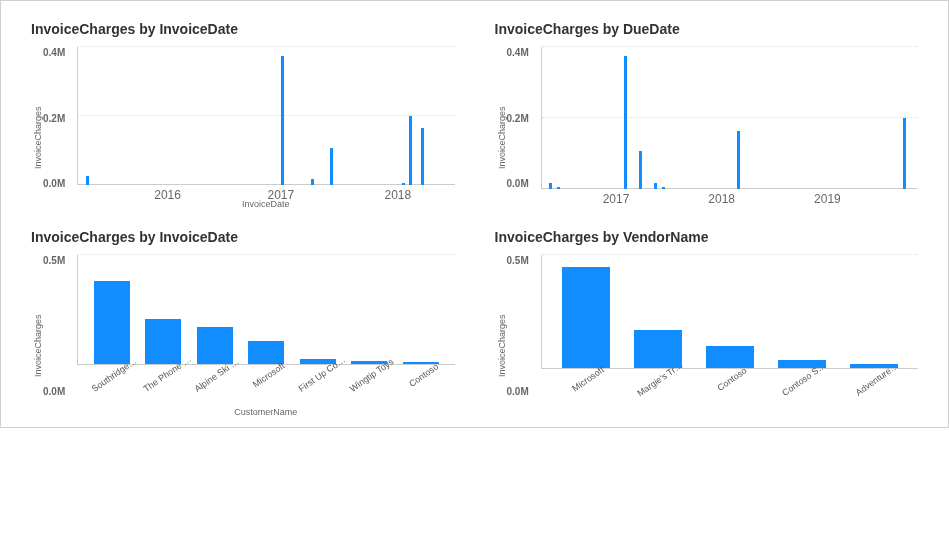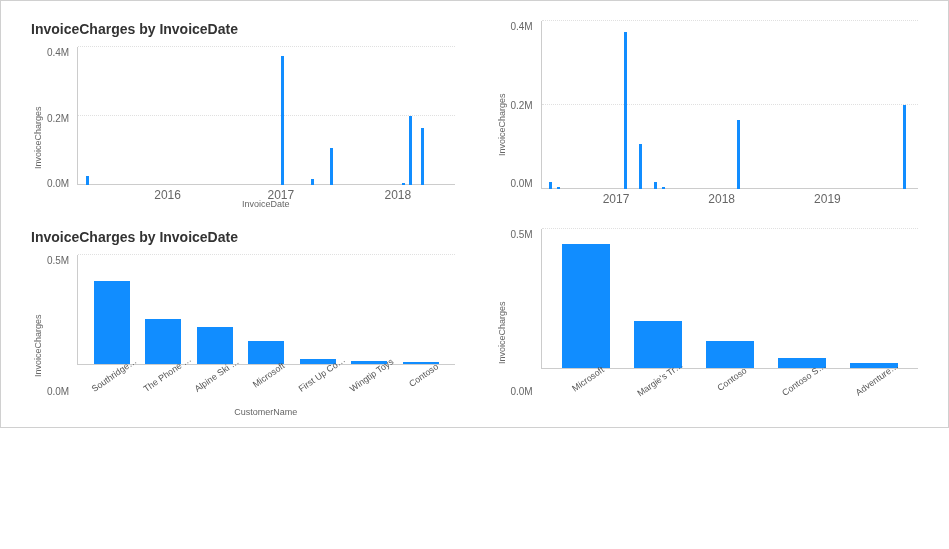--- a/index.html
+++ b/index.html
@@ -46,22 +46,23 @@
     padding: 0 2px 20px 0; 
   }
   .y-ticks {
     display: flex;
     flex-direction: column;
     justify-content: space-between;
     font-size: 10px;
     color: #666;
     padding-bottom: 20px; 
     padding-right: 4px;
-    text-align: center;
+    text-align: left;
     min-width: 30px;
+    font-weight: bold;
   }
   .plot-col {
     flex: 1;
     display: flex;
     flex-direction: column;
     min-width: 0;
   }
   .plot-area {
     position: relative;
     flex: 1;
@@ -172,20 +173,21 @@
             <div class="x-tick" style="left: 24%;">2016</div>
             <div class="x-tick" style="left: 54%;">2017</div>
             <div class="x-tick" style="left: 85%;">2018</div>
           </div>
         <div class="x-axis-title">InvoiceDate</div>
       </div>
     </div>
   </div>
 
   <div class="chart-tile">
+    <div class="chart-title">InvoiceCharges by DueDate</div>
     <div class="chart-body">
       <div class="y-axis-label">InvoiceCharges</div>
       <div class="y-ticks">
         <span>0.4M</span>
         <span>0.2M</span>
         <span>0.0M</span>
       </div>
       <div class="plot-col">
         <div class="plot-area" id="plot-1">
           <div class="gridline" style="bottom:50%"></div>
@@ -253,20 +255,21 @@
             <div class="cat-x-label">First Up Co…</div>
             <div class="cat-x-label">Wingtip Toys</div>
             <div class="cat-x-label">Contoso</div>
           </div>
         <div class="x-axis-title">CustomerName</div>
       </div>
     </div>
   </div>
 
   <div class="chart-tile">
+    <div class="chart-title">InvoiceCharges by VendorName</div>
     <div class="chart-body">
       <div class="y-axis-label">InvoiceCharges</div>
       <div class="y-ticks">
         <span>0.5M</span>
         <span>0.0M</span>
       </div>
       <div class="plot-col">
         <div class="plot-area" id="plot-3">
           <div class="gridline" style="bottom:100%"></div>
           <div class="cat-bars" id="bars-3">

